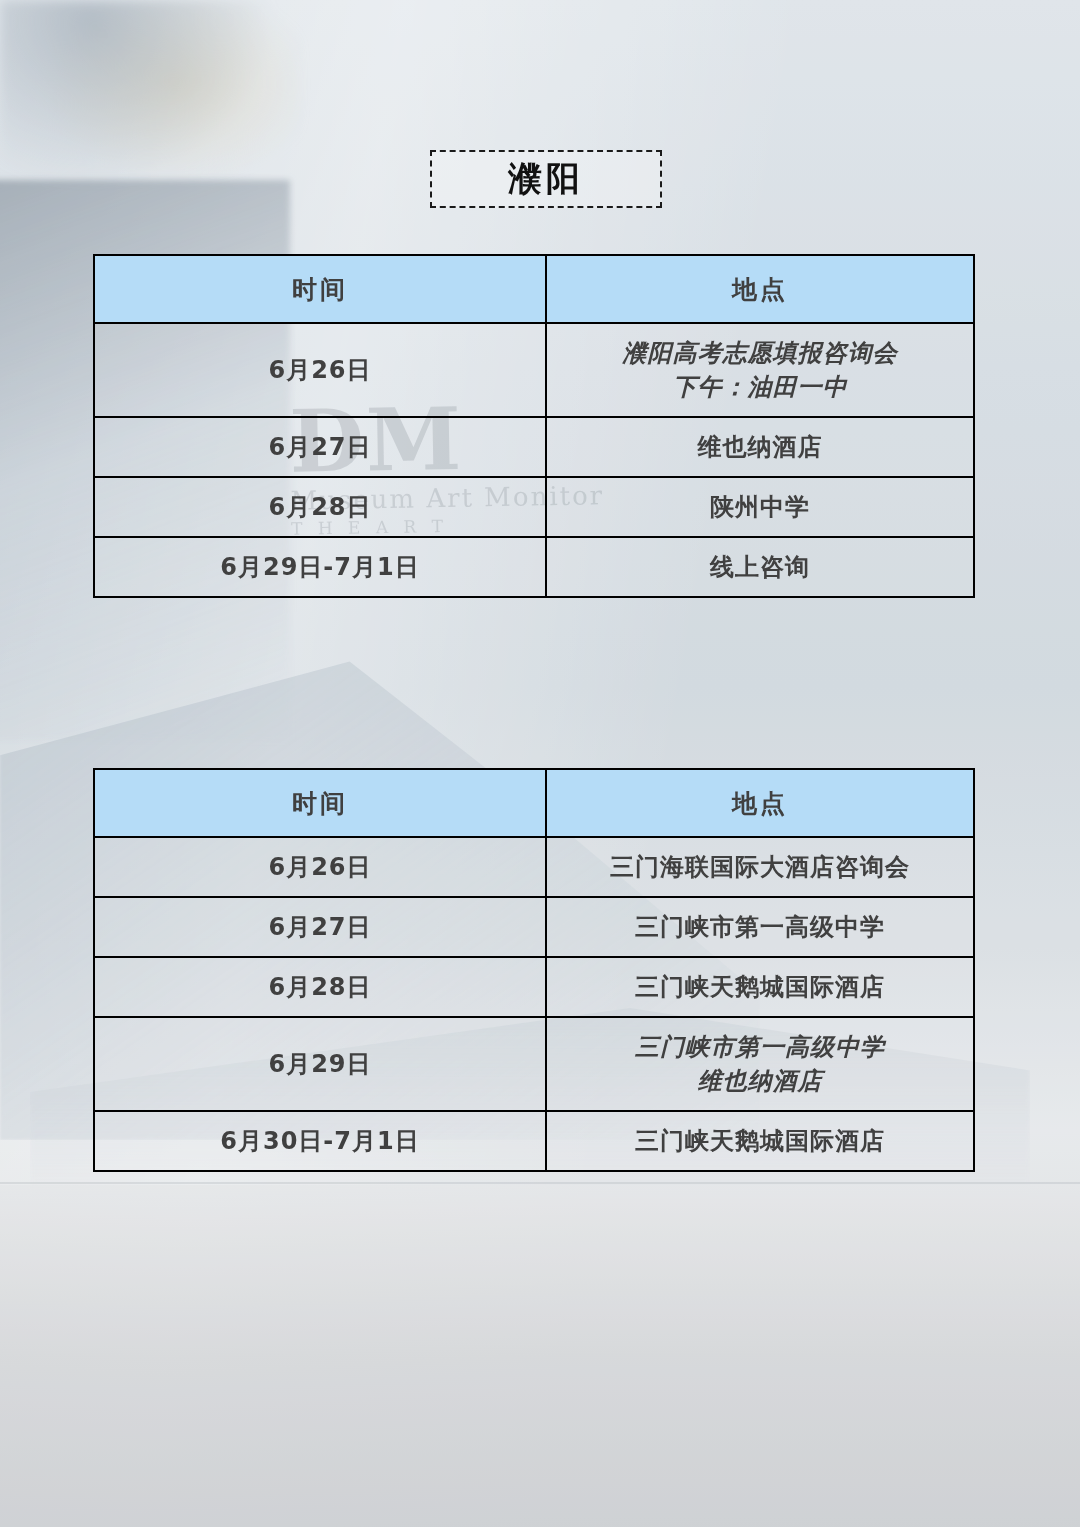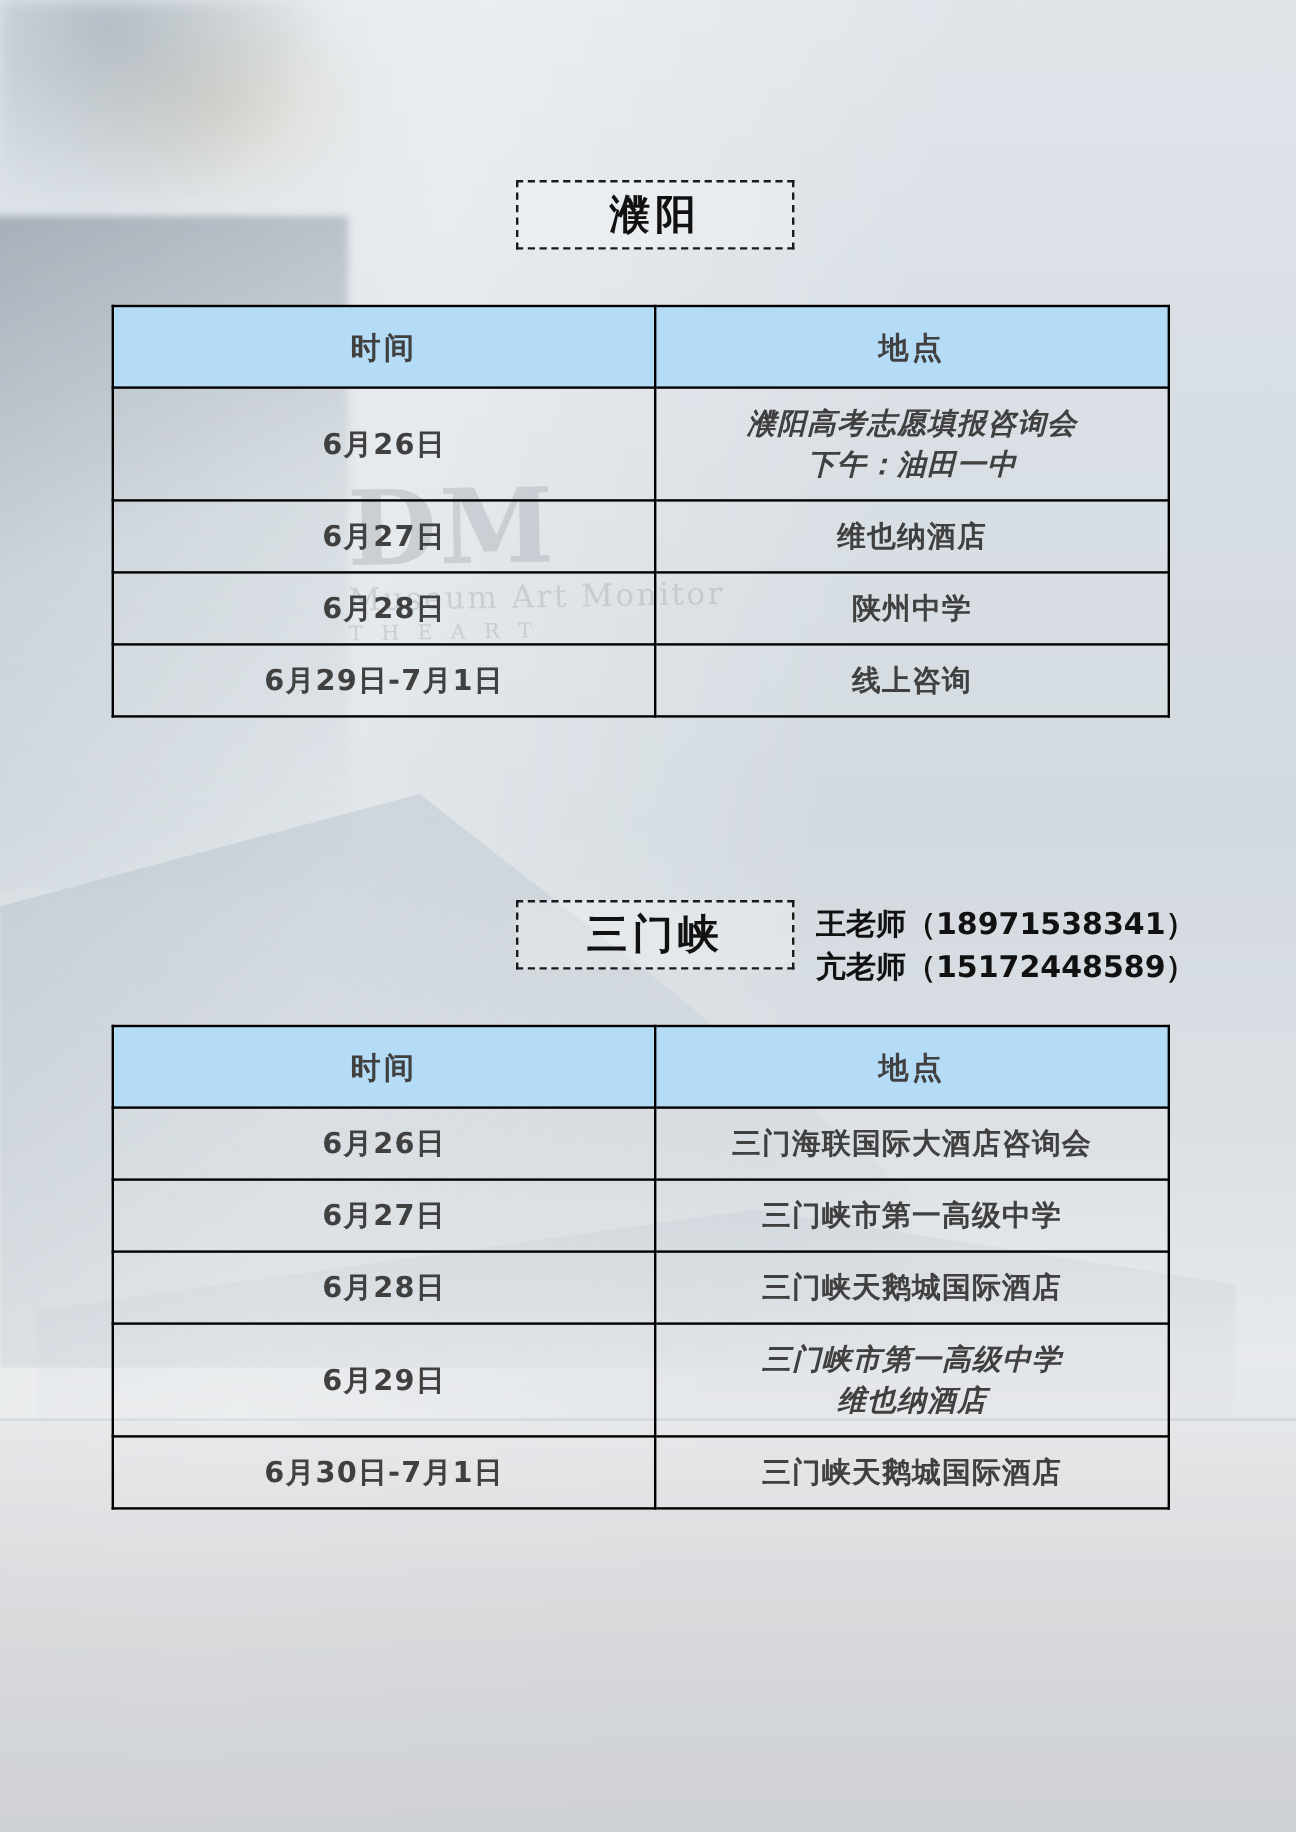--- a/index.html
+++ b/index.html
@@ -246,29 +246,20 @@
         </tr>
         <tr>
           <td>6月29日-7月1日</td>
           <td>线上咨询</td>
         </tr>
       </tbody>
     </table>
   </div>
 
   <div class="section section-2">
-    <div class="head-row">
-      <div class="city-badge">
-        <span>三门峡</span>
-      </div>
-      <div class="contacts two-lines">
-        <div class="contact-line">王老师（18971538341）</div>
-        <div class="contact-line">亢老师（15172448589）</div>
-      </div>
-    </div>
 
     <table class="sched">
       <colgroup>
         <col class="col-time">
         <col class="col-place">
       </colgroup>
       <thead>
         <tr>
           <th>时间</th>
           <th>地点</th>

